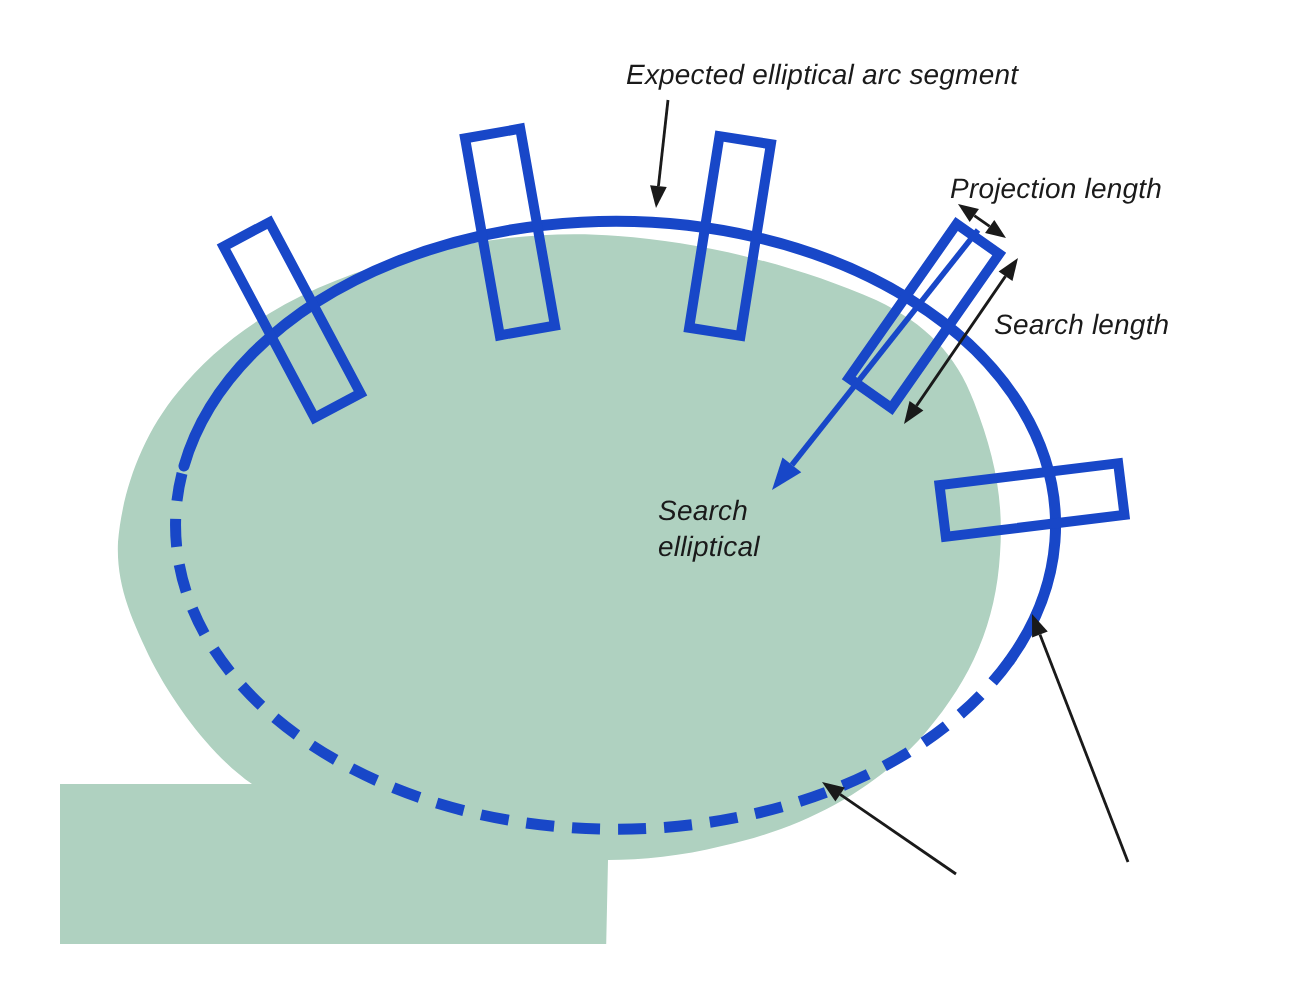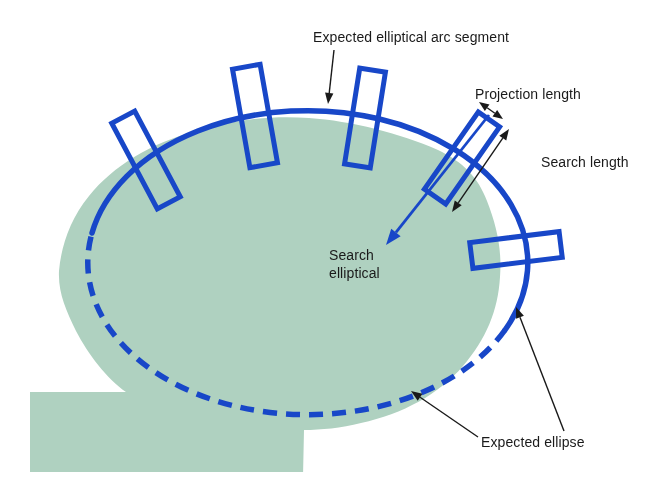--- a/index.html
+++ b/index.html
@@ -1,22 +1,22 @@
 <!DOCTYPE html>
 <html><head>
 <meta charset="utf-8">
 <style>
   html,body{margin:0;padding:0;background:#ffffff;}
   #stage{position:relative;width:658px;height:472px;background:#ffffff;overflow:hidden;
-         font-family:"Liberation Sans",sans-serif;}
+         font-family:"Liberation Sans",sans-serif;font-style:italic;}
   #diagram-svg{position:absolute;left:0;top:0;}
   .lbl{position:absolute;font-size:14px;color:#1a1a1a;white-space:nowrap;letter-spacing:0.1px;}
   #lbl-arc-segment{left:313px;top:29px;}
   #lbl-projection{left:475px;top:86px;}
-  #lbl-search-length{left:497px;top:154px;margin-left:44px;}
+  #lbl-search-length{left:497px;top:154px;}
   #lbl-search-direction{left:329px;top:246px;line-height:18px;white-space:pre-line;}
   #lbl-expected-ellipse{left:481px;top:434px;}
 </style>
 </head>
 <body>
 
 <div id="stage">
   <svg id="diagram-svg" width="658" height="498" viewBox="0 0 658 498">
       <path d="M 30 477 L 30 392 L 126 392 C 107 379, 88 354, 76 331 C 66 310, 58 293, 59 271 C 61 247, 70 219, 89 196 C 113 166, 151 143, 196 131 C 233 120, 271 115, 309 118 C 352 121, 399 133, 438 150 C 463 162, 478 177, 487 201 C 497 227, 502 249, 500 277 C 498 311, 486 339, 463 366 C 439 394, 403 414, 361 423 C 341 428, 321 430, 304 430 L 303 477 Z" fill="#afd1c0" stroke="none"></path>
       <path d="M 505 330 A 220 152 0 0 1 92 233" fill="none" stroke="#1847c8" stroke-width="5.5" stroke-dasharray="14 9" stroke-linecap="butt"></path>
@@ -40,14 +40,13 @@
       <polygon points="516,307 523.887721140886,315.7420738502726 516.0541491153836,318.77442431175734" fill="#1a1a1a"></polygon>
       <line x1="489" y1="115" x2="395.9361881285975" y2="232.45918003186722" stroke="#1847c8" stroke-width="2.8"></line>
       <polygon points="386,245 391.2333806405477,228.73310948364315 400.6389956166473,236.1852505800913" fill="#1847c8"></polygon>
     </svg>
 
   <div class="lbl" id="lbl-arc-segment">Expected elliptical arc segment</div>
   <div class="lbl" id="lbl-projection">Projection length</div>
   <div class="lbl" id="lbl-search-length">Search length</div>
   <div class="lbl" id="lbl-search-direction">Search
 elliptical</div>
-  <div class="lbl" id="lbl-expected-ellipse">Expected ellipse</div>
 </div>
 
 </body></html>

